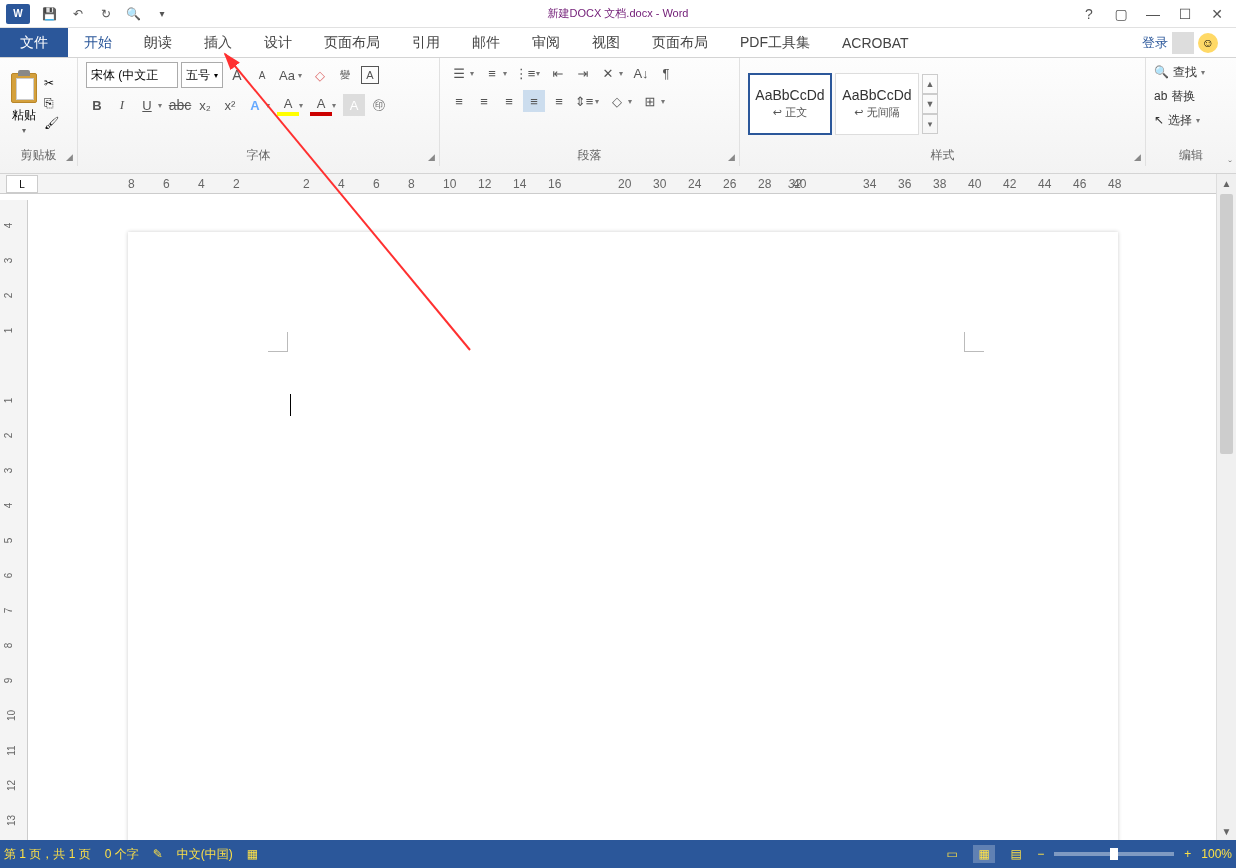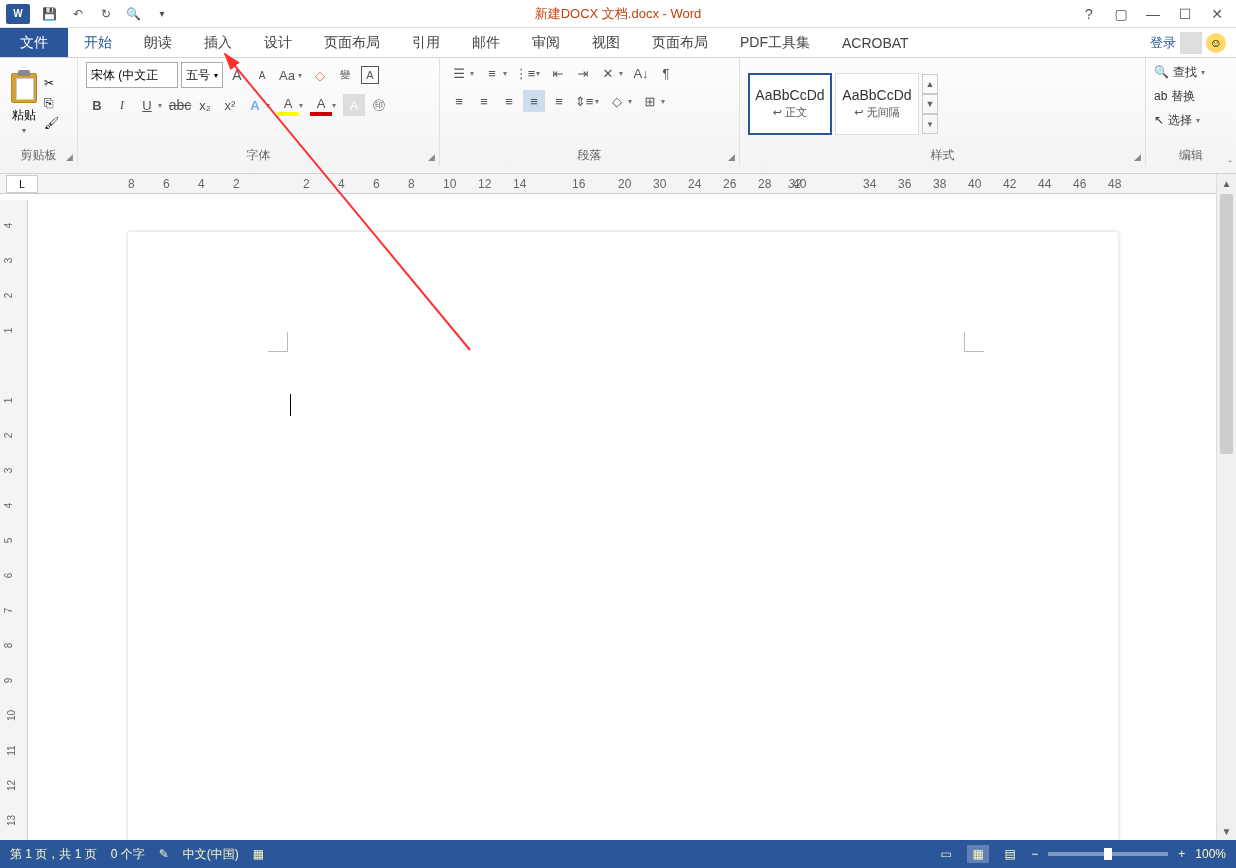--- a/index.html
+++ b/index.html
@@ -1,28 +1,28 @@
 <!DOCTYPE html>
 <html><head>
 <meta charset="utf-8">
 <style>
 *{box-sizing:border-box;margin:0;padding:0;font-family:"Microsoft YaHei","Segoe UI",sans-serif;font-size:12px;user-select:none}
 body{width:1236px;height:868px;background:#fff;position:relative;overflow:hidden}
 .titlebar{height:28px;background:#fff;display:flex;align-items:center;border-bottom:1px solid #e1e1e1;position:relative}
 .word-icon{width:24px;height:20px;background:#2b579a;color:#fff;font-size:10px;font-weight:bold;display:flex;align-items:center;justify-content:center;margin-left:6px;border-radius:2px}
 .qat{display:flex;align-items:center;gap:8px;margin-left:10px;color:#444}
 .qat-btn{width:20px;height:20px;display:flex;align-items:center;justify-content:center;cursor:pointer;color:#555}
-.title-center{position:absolute;left:50%;transform:translateX(-50%);color:#c2410c;font-size:13px}
+.title-center{position:absolute;left:50%;transform:translateX(-50%);color:#701a75;font-size:11px}
 .win-controls{margin-left:auto;display:flex;align-items:center;gap:6px;margin-right:6px;color:#555}
 .win-btn{width:26px;height:20px;display:flex;align-items:center;justify-content:center;cursor:pointer;font-size:14px}
 .menubar{height:30px;background:#fff;display:flex;align-items:stretch;border-bottom:1px solid #d4d4d4}
 .file-tab{background:#2b579a;color:#fff;padding:0 20px;display:flex;align-items:center;font-size:14px}
 .menu-tab{padding:0 16px;display:flex;align-items:center;color:#444;font-size:14px;cursor:pointer}
 .menu-tab.active{color:#2b579a;background:#fff}
-.menu-right{margin-left:auto;display:flex;align-items:center;gap:4px;padding-right:10px}
+.menu-right{margin-left:auto;display:flex;align-items:center;gap:4px;padding-right:18px}
 .login-txt{color:#2b579a;font-size:13px}
 .avatar{width:22px;height:22px;background:#ddd}
 .smiley{width:20px;height:20px;background:#ffd966;border-radius:50%;position:relative;font-size:12px;display:flex;align-items:center;justify-content:center}
 .ribbon{height:116px;background:linear-gradient(to bottom,#fdfdfd,#f3f3f3);border-bottom:1px solid #d4d4d4;display:flex;position:relative}
 .rib-group{border-right:1px solid #e1e1e1;padding:4px 8px 2px;display:flex;flex-direction:column;justify-content:space-between;height:108px}
 .grp-content{flex:1;display:flex;align-items:center;gap:2px}
 .grp-label{text-align:center;color:#666;font-size:12px;padding-top:2px;position:relative}
 .grp-label .launcher{position:absolute;right:-4px;bottom:2px;color:#888;font-size:9px}
 .clipboard-group{width:78px}
 .paste-big{display:flex;flex-direction:column;align-items:center;gap:2px}
@@ -60,21 +60,21 @@
 .ruler-v{position:absolute;left:0;top:200px;width:28px;bottom:28px;background:#f4f4f4;border-right:1px solid #ccc}
 .ruler-v .vnum{position:absolute;left:8px;font-size:10px;color:#666;transform:rotate(-90deg) translateY(-2px)}
 .doc-area{position:absolute;left:28px;right:20px;top:200px;bottom:28px;background:#fff;overflow:hidden}
 .page{position:absolute;left:100px;top:32px;width:990px;height:1200px;background:#fff;box-shadow:0 0 4px rgba(0,0,0,.2)}
 .margin-tl{position:absolute;left:140px;top:100px;width:20px;height:20px;border-right:1px solid #bbb;border-bottom:1px solid #bbb}
 .margin-tr{position:absolute;right:134px;top:100px;width:20px;height:20px;border-left:1px solid #bbb;border-bottom:1px solid #bbb}
 .cursor{position:absolute;left:162px;top:162px;width:1px;height:22px;background:#000}
 .vscroll{position:absolute;right:0;top:174px;width:20px;bottom:28px;background:#f0f0f0;border-left:1px solid #ddd}
 .vscroll .thumb{position:absolute;top:20px;left:3px;width:13px;height:260px;background:#cdcdcd;border-radius:2px}
 .vs-btn{height:18px;display:flex;align-items:center;justify-content:center;color:#666;font-size:10px}
-.statusbar{position:absolute;left:0;right:0;bottom:0;height:28px;background:#2b579a;color:#fef9c3;display:flex;align-items:center;padding:0 10px;font-size:12px;gap:14px}
+.statusbar{position:absolute;left:0;right:0;bottom:0;height:28px;background:#2b579a;color:#fde047;display:flex;align-items:center;padding:0 4px;font-size:12px;gap:14px}
 .sb-right{margin-left:auto;display:flex;align-items:center;gap:10px}
 .view-btn{width:22px;height:18px;display:flex;align-items:center;justify-content:center;cursor:pointer}
 .view-btn.active{background:rgba(255,255,255,.25)}
 .zoom-slider{width:120px;height:4px;background:rgba(255,255,255,.4);position:relative}
 .zoom-slider .zthumb{position:absolute;left:56px;top:-4px;width:8px;height:12px;background:#fff}
 .arrow-line{position:absolute;pointer-events:none;z-index:50}
 .under{text-decoration:underline}
 </style>
 </head>
 <body>
@@ -289,21 +289,21 @@
       <span style="left: 70px;">4</span>
       <span style="left: 105px;">2</span>
       <span style="left: 140px;"></span>
       <span style="left: 175px;">2</span>
       <span style="left: 210px;">4</span>
       <span style="left: 245px;">6</span>
       <span style="left: 280px;">8</span>
       <span style="left: 315px;">10</span>
       <span style="left: 350px;">12</span>
       <span style="left: 385px;">14</span>
-      <span style="left: 420px; margin-left: 24px;">16</span>
+      <span style="left: 420px;">16</span>
       <span style="left: 455px; margin-top: 33px;">18</span>
       <span style="left: 490px;">20</span>
       <span style="left: 525px;">30</span>
       <span style="left: 560px;">24</span>
       <span style="left: 595px;">26</span>
       <span style="left: 630px;">28</span>
       <span style="left: 665px;">40</span>
       <span style="left: 660px; font-style: italic;">32</span>
       <span style="left: 735px;">34</span>
       <span style="left: 770px;">36</span>

